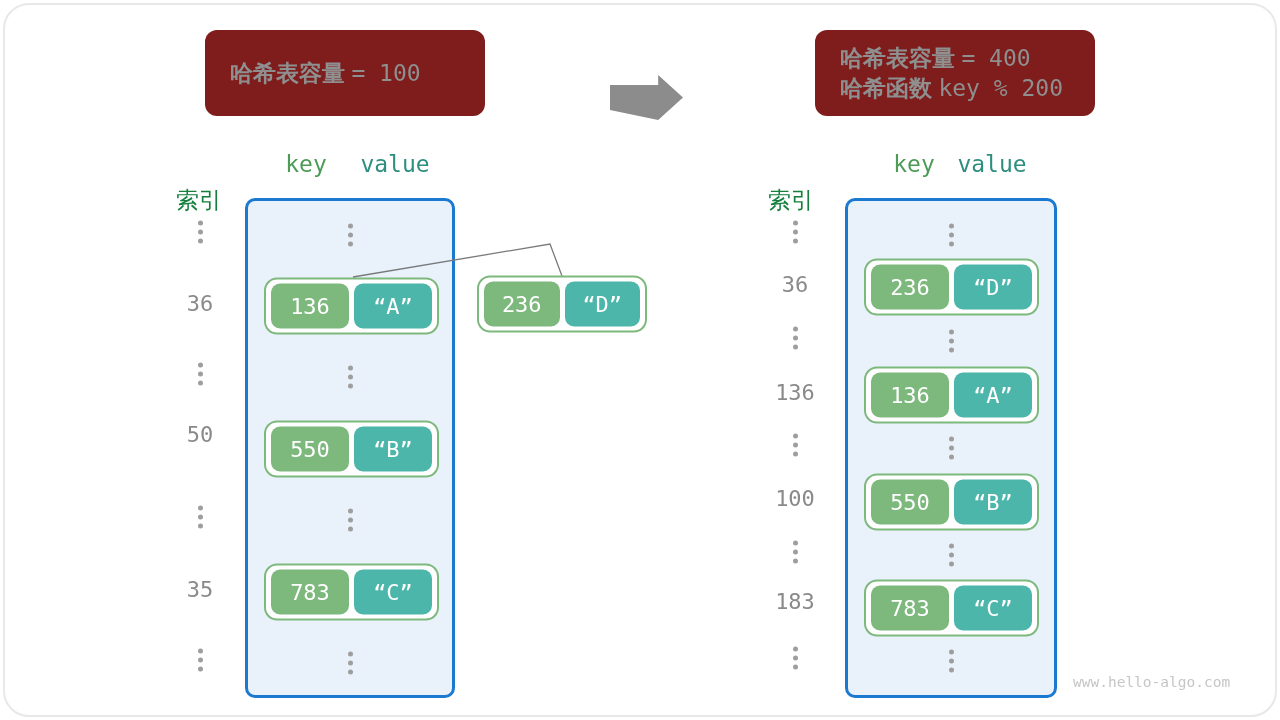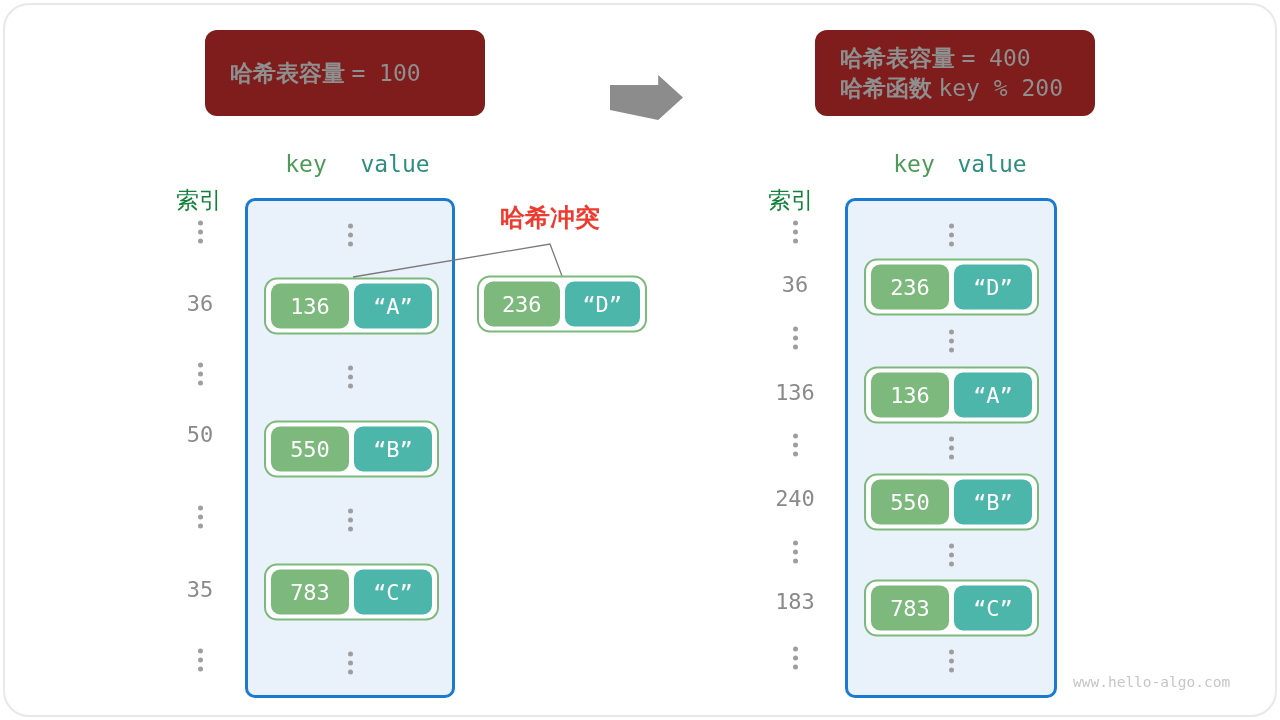--- a/index.html
+++ b/index.html
@@ -166,21 +166,20 @@
         <i></i>
         <i></i>
         <i></i>
       </div>
   </div>
 
   <svg id="connector-svg">
     <polyline points="353,277 550,244 562,276" fill="none" stroke="#7a7a7a" stroke-width="1.3"></polyline>
   </svg>
 
-  <div id="collision-label">哈希冲突</div>
   <div class="pair row" id="collision-pair">
     <div class="cell key-cell">236</div>
     <div class="cell val-cell">“D”</div>
   </div>
 
   <div class="idx-col-after">
     <div class="row vdots" style="top:232px">
         <i></i>
         <i></i>
         <i></i>
@@ -190,21 +189,21 @@
         <i></i>
         <i></i>
         <i></i>
       </div>
     <div class="row idx-label" style="top:392px">136</div>
     <div class="row vdots" style="top:445px">
         <i></i>
         <i></i>
         <i></i>
       </div>
-    <div class="row idx-label" style="top:498px">240</div>
+    <div class="row idx-label" style="top:498px">100</div>
     <div class="row vdots" style="top:552px">
         <i></i>
         <i></i>
         <i></i>
       </div>
     <div class="row idx-label" style="top:601px">183</div>
     <div class="row vdots" style="top:658px">
         <i></i>
         <i></i>
         <i></i>

